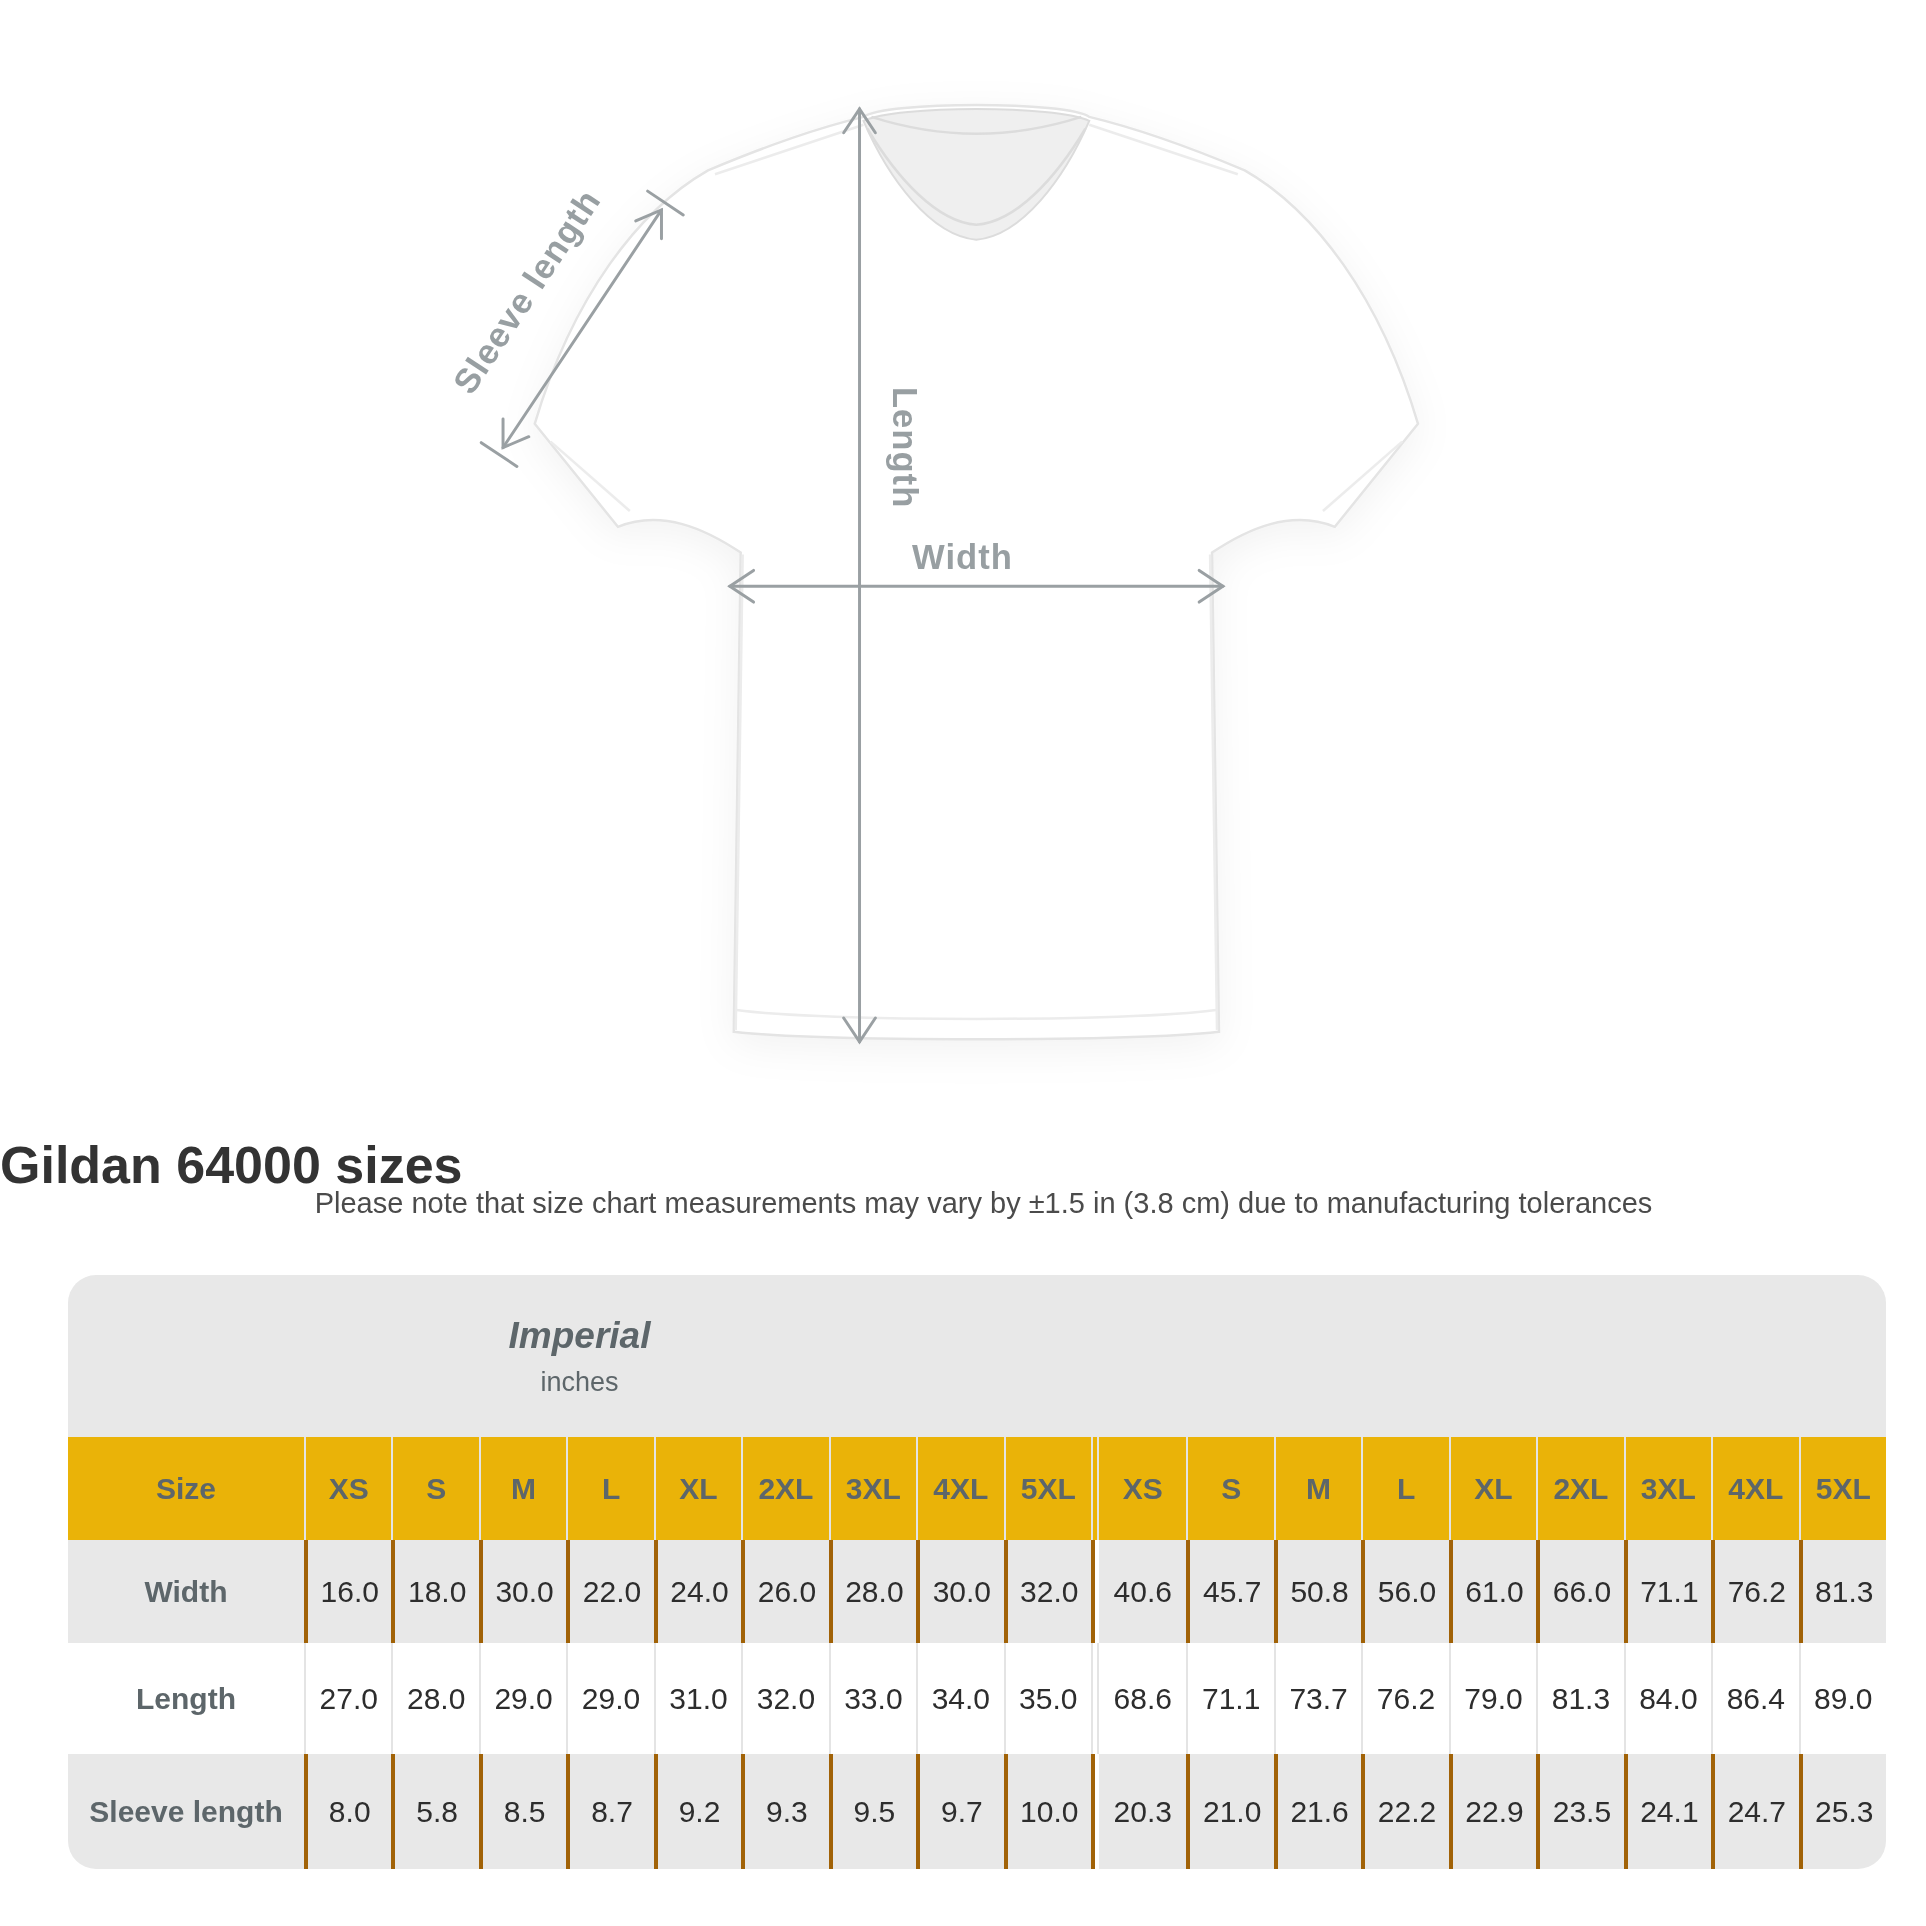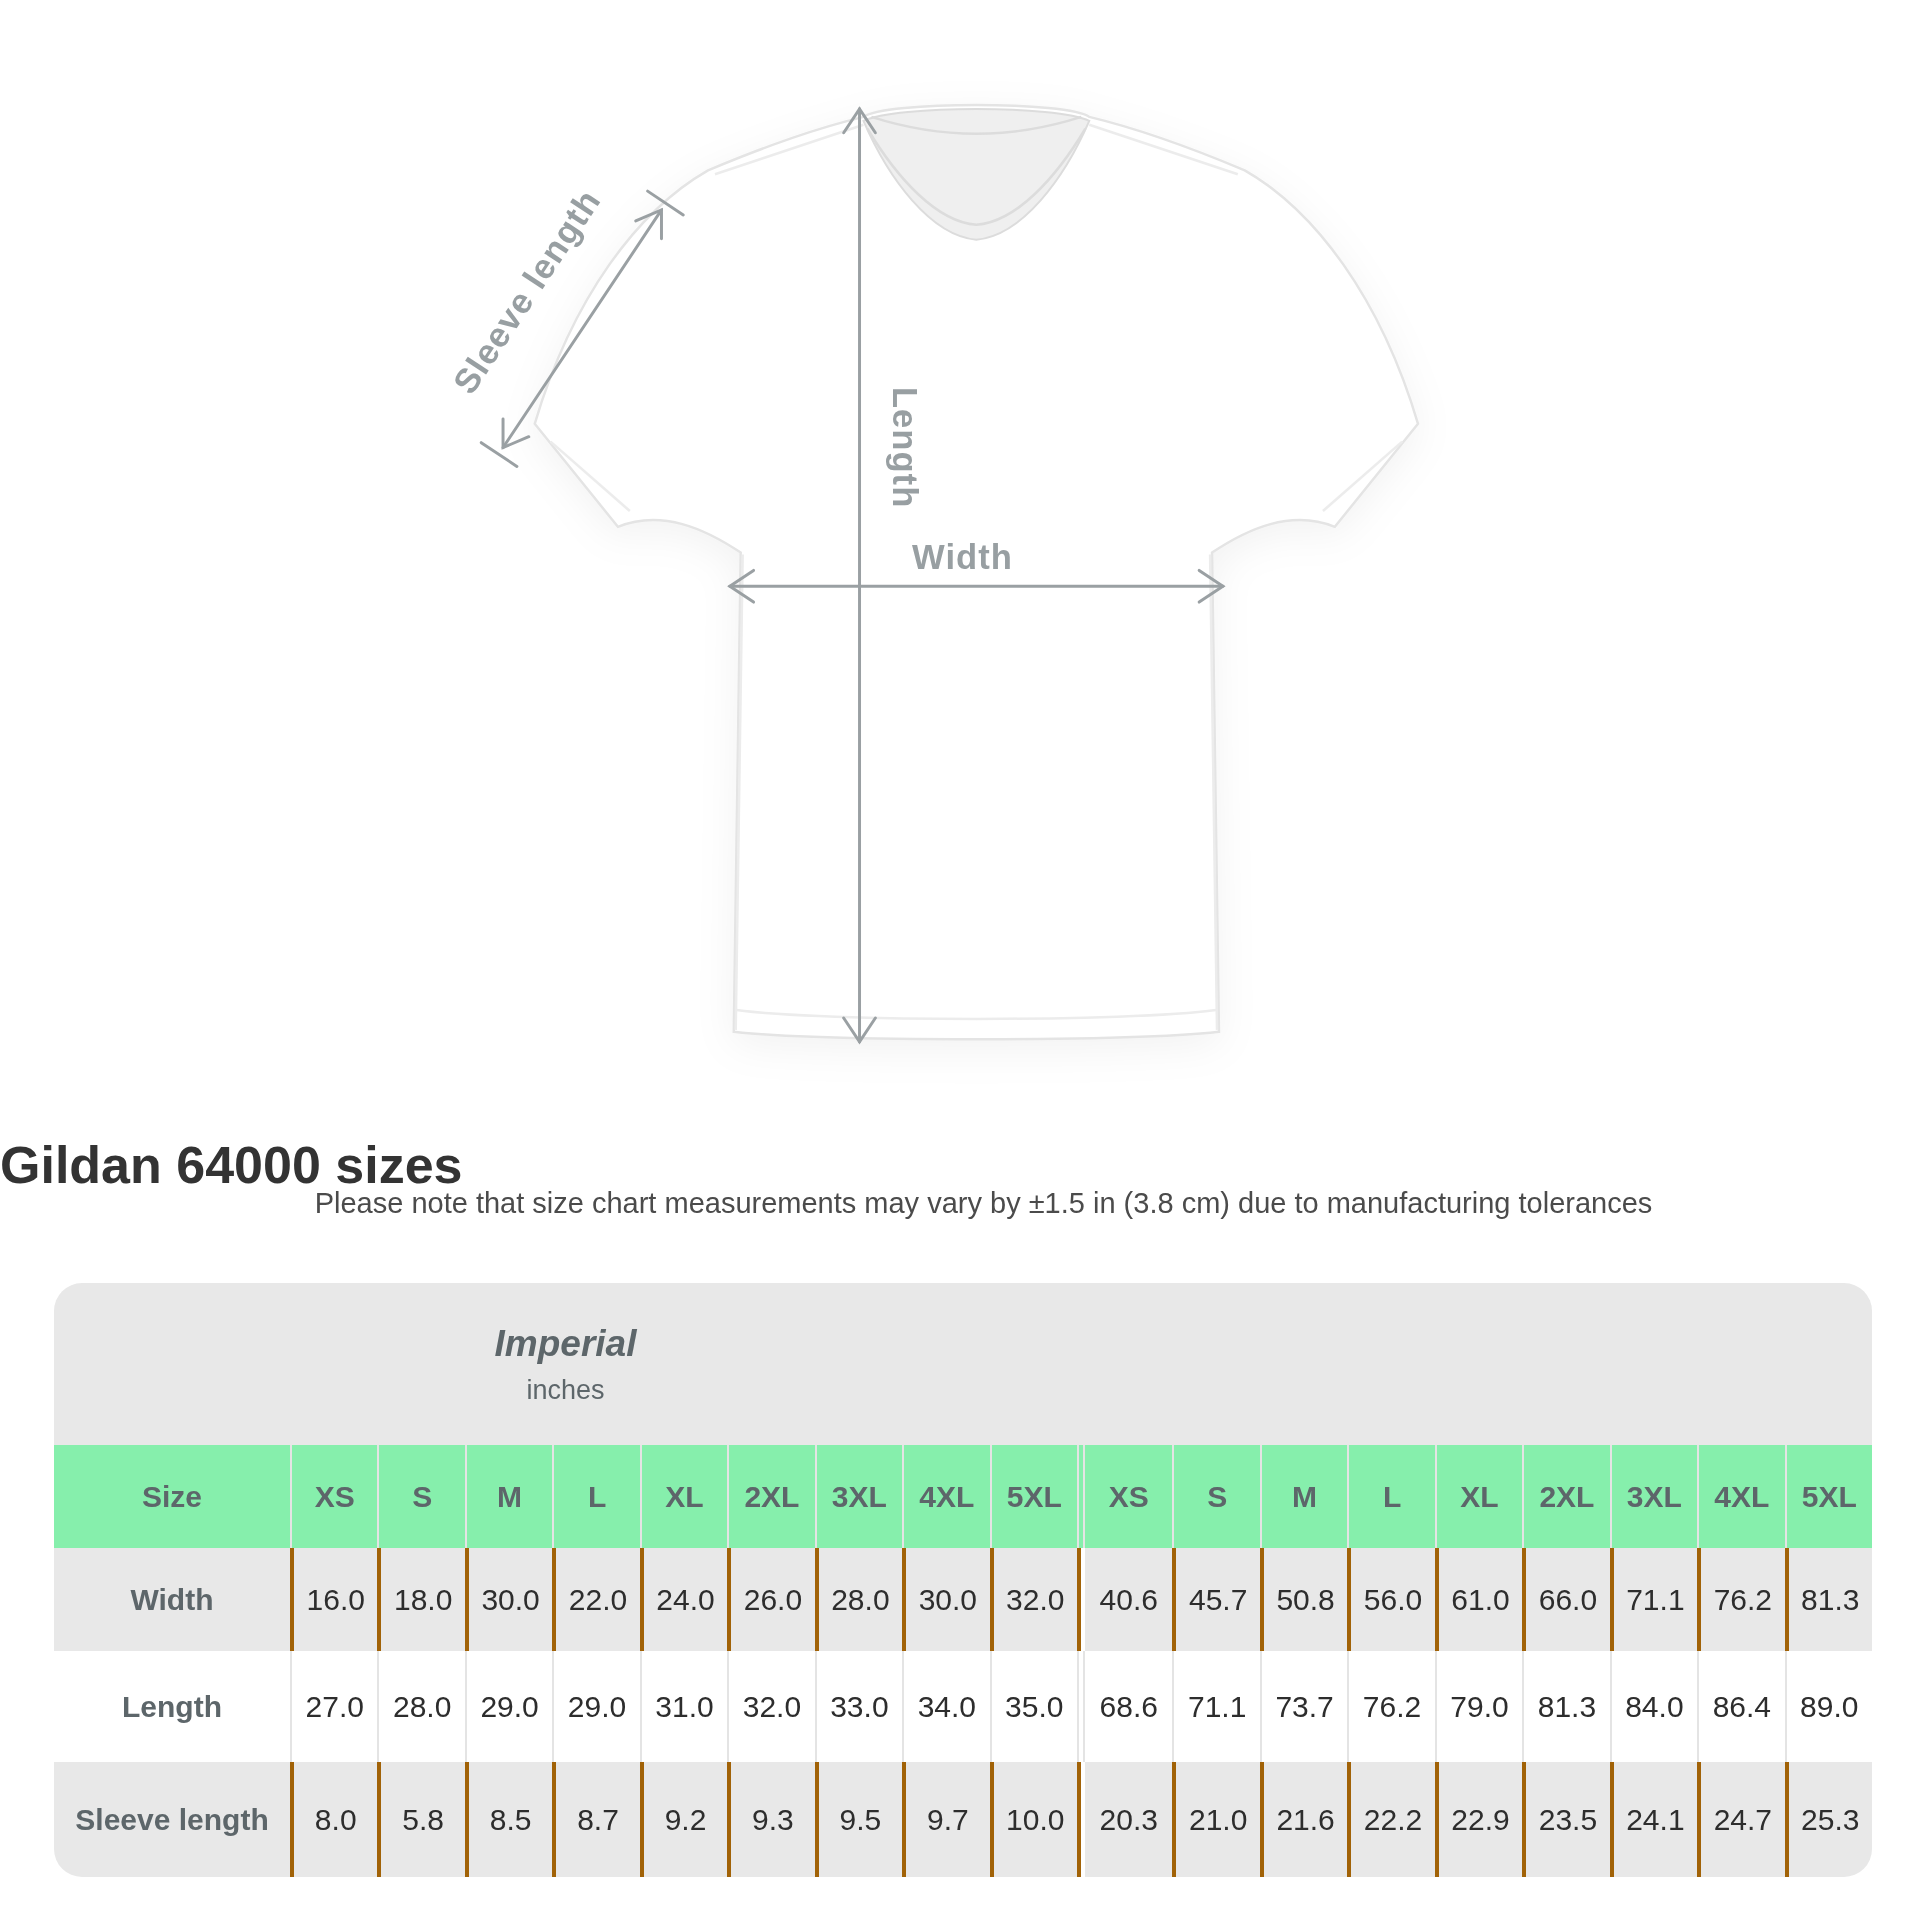--- a/index.html
+++ b/index.html
@@ -20,30 +20,30 @@
   .title {
     position:absolute; top:1135px; left:0; width:100%;
     text-align:left; font-size:52px; font-weight:bold; color:#333333;
   }
   .subtitle {
     position:absolute; top:1187px; left:0; width:100%;
     text-align:center; font-size:29px; color:#4b4b4b;padding-left:40px;
   }
   
   .table {
-    position:absolute; left:54px; top:1275px; width:1818px;
-    border-radius:28px; overflow:hidden;margin-top:8px;
+    position:absolute; left:68px; top:1275px; width:1818px;
+    border-radius:28px; overflow:hidden;
   }
   .row {
     display:grid;
     grid-template-columns:236px repeat(9,1fr) 8px repeat(9,1fr);
   }
   .cell { display:flex; align-items:center; justify-content:center; }
   .r-group { height:162px; background:#e8e8e8; }
-  .r-sizes { height:103px; background:#86efac; }
+  .r-sizes { height:103px; background:#eab308; }
   .r-data  { height:103px; }
   .r-data.tall  { height:111px; }
   .r-data.tall2 { height:115px; }
   .bg-gray  { background:#e8e8e8; }
   .bg-white { background:#ffffff; }
   .gcell { display:flex; flex-direction:column; align-items:center; justify-content:center; }
   .gtitle { font-style:italic; font-weight:bold; font-size:37px; color:#5d666a; }
   .gsub   { font-size:27px; color:#5d666a; margin-top:10px; }
   .cell.label, .r-sizes .cell { font-weight:bold; font-size:30px; color:#5d666a; }
   .r-data .cell.val { font-size:30px; color:#2d2d2d; }

